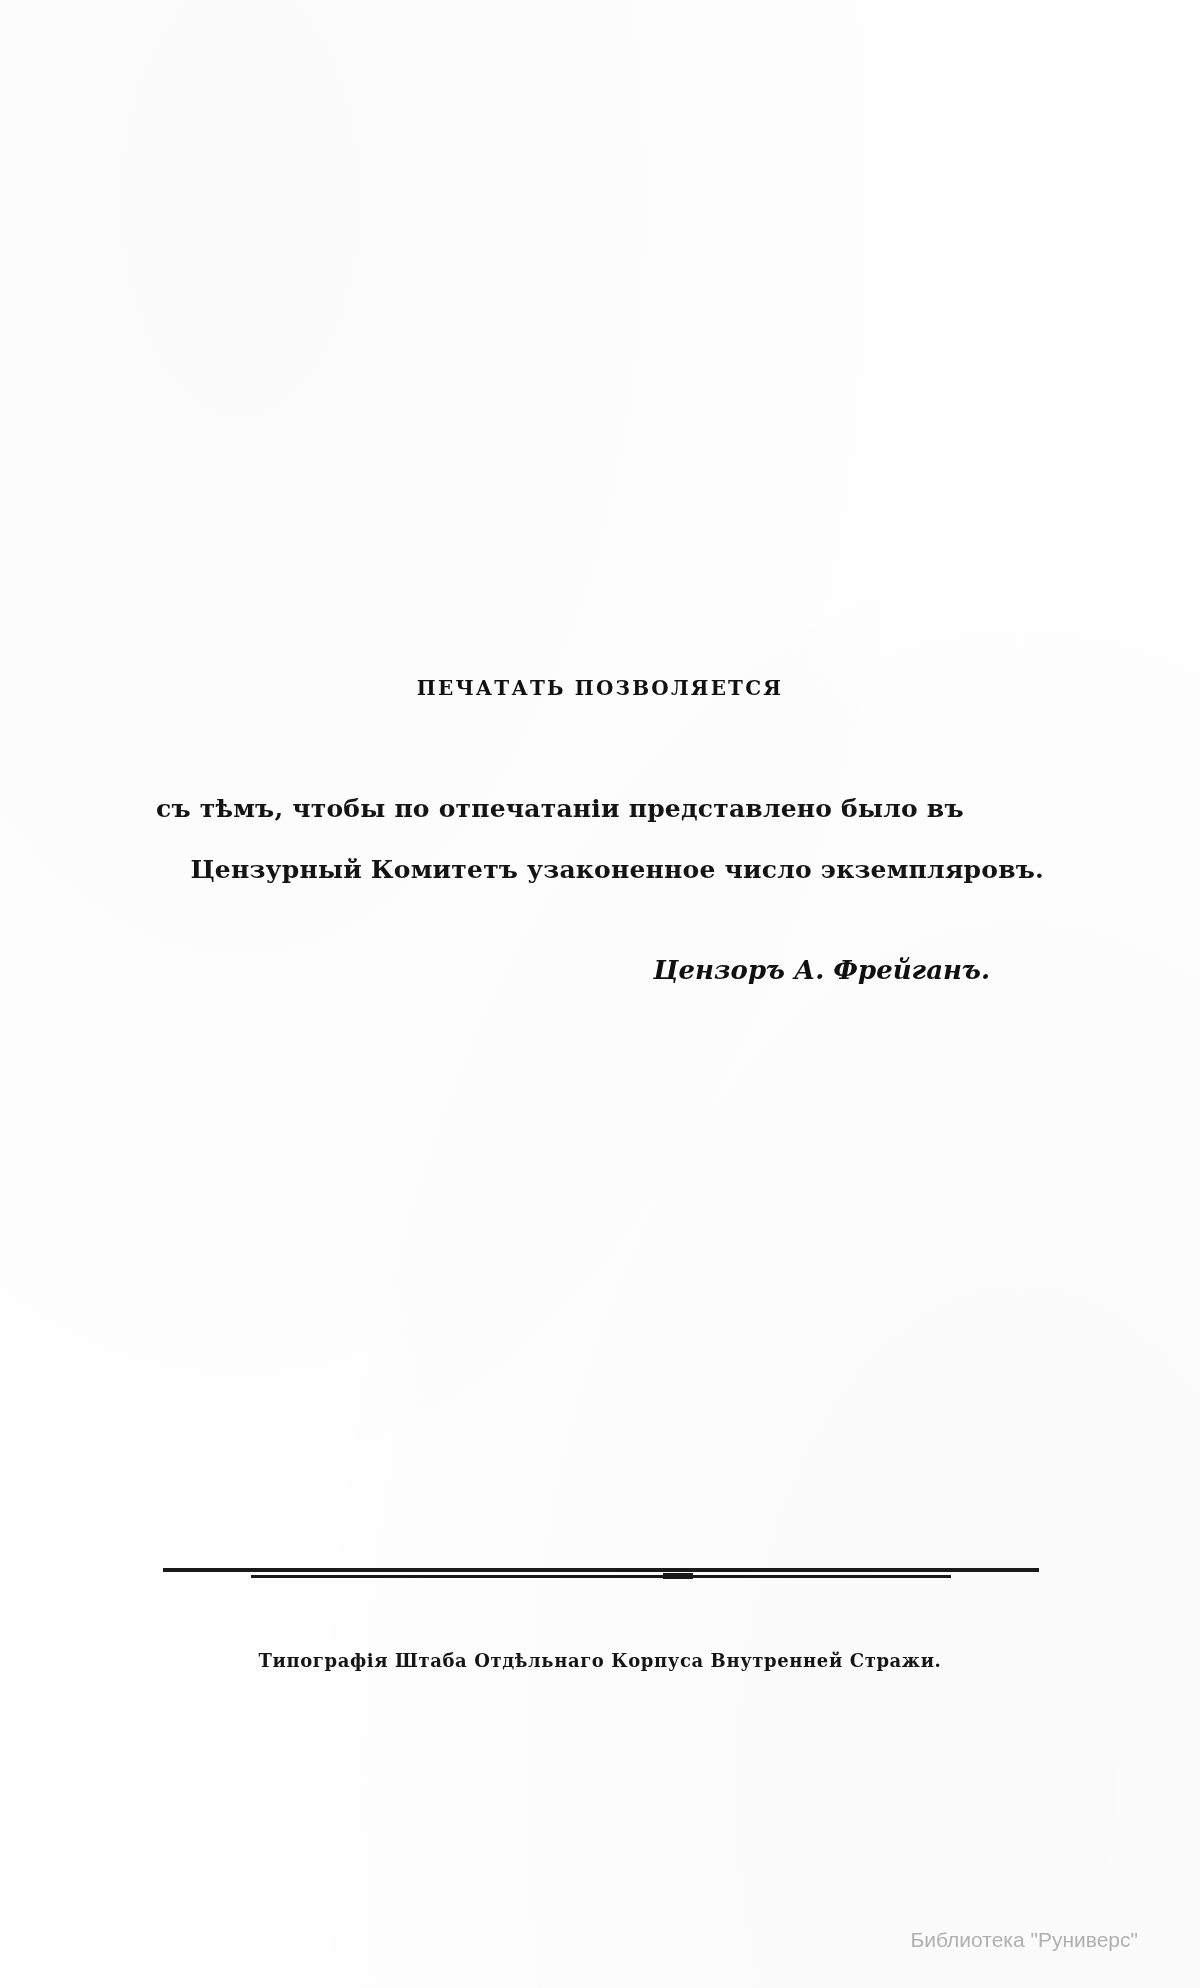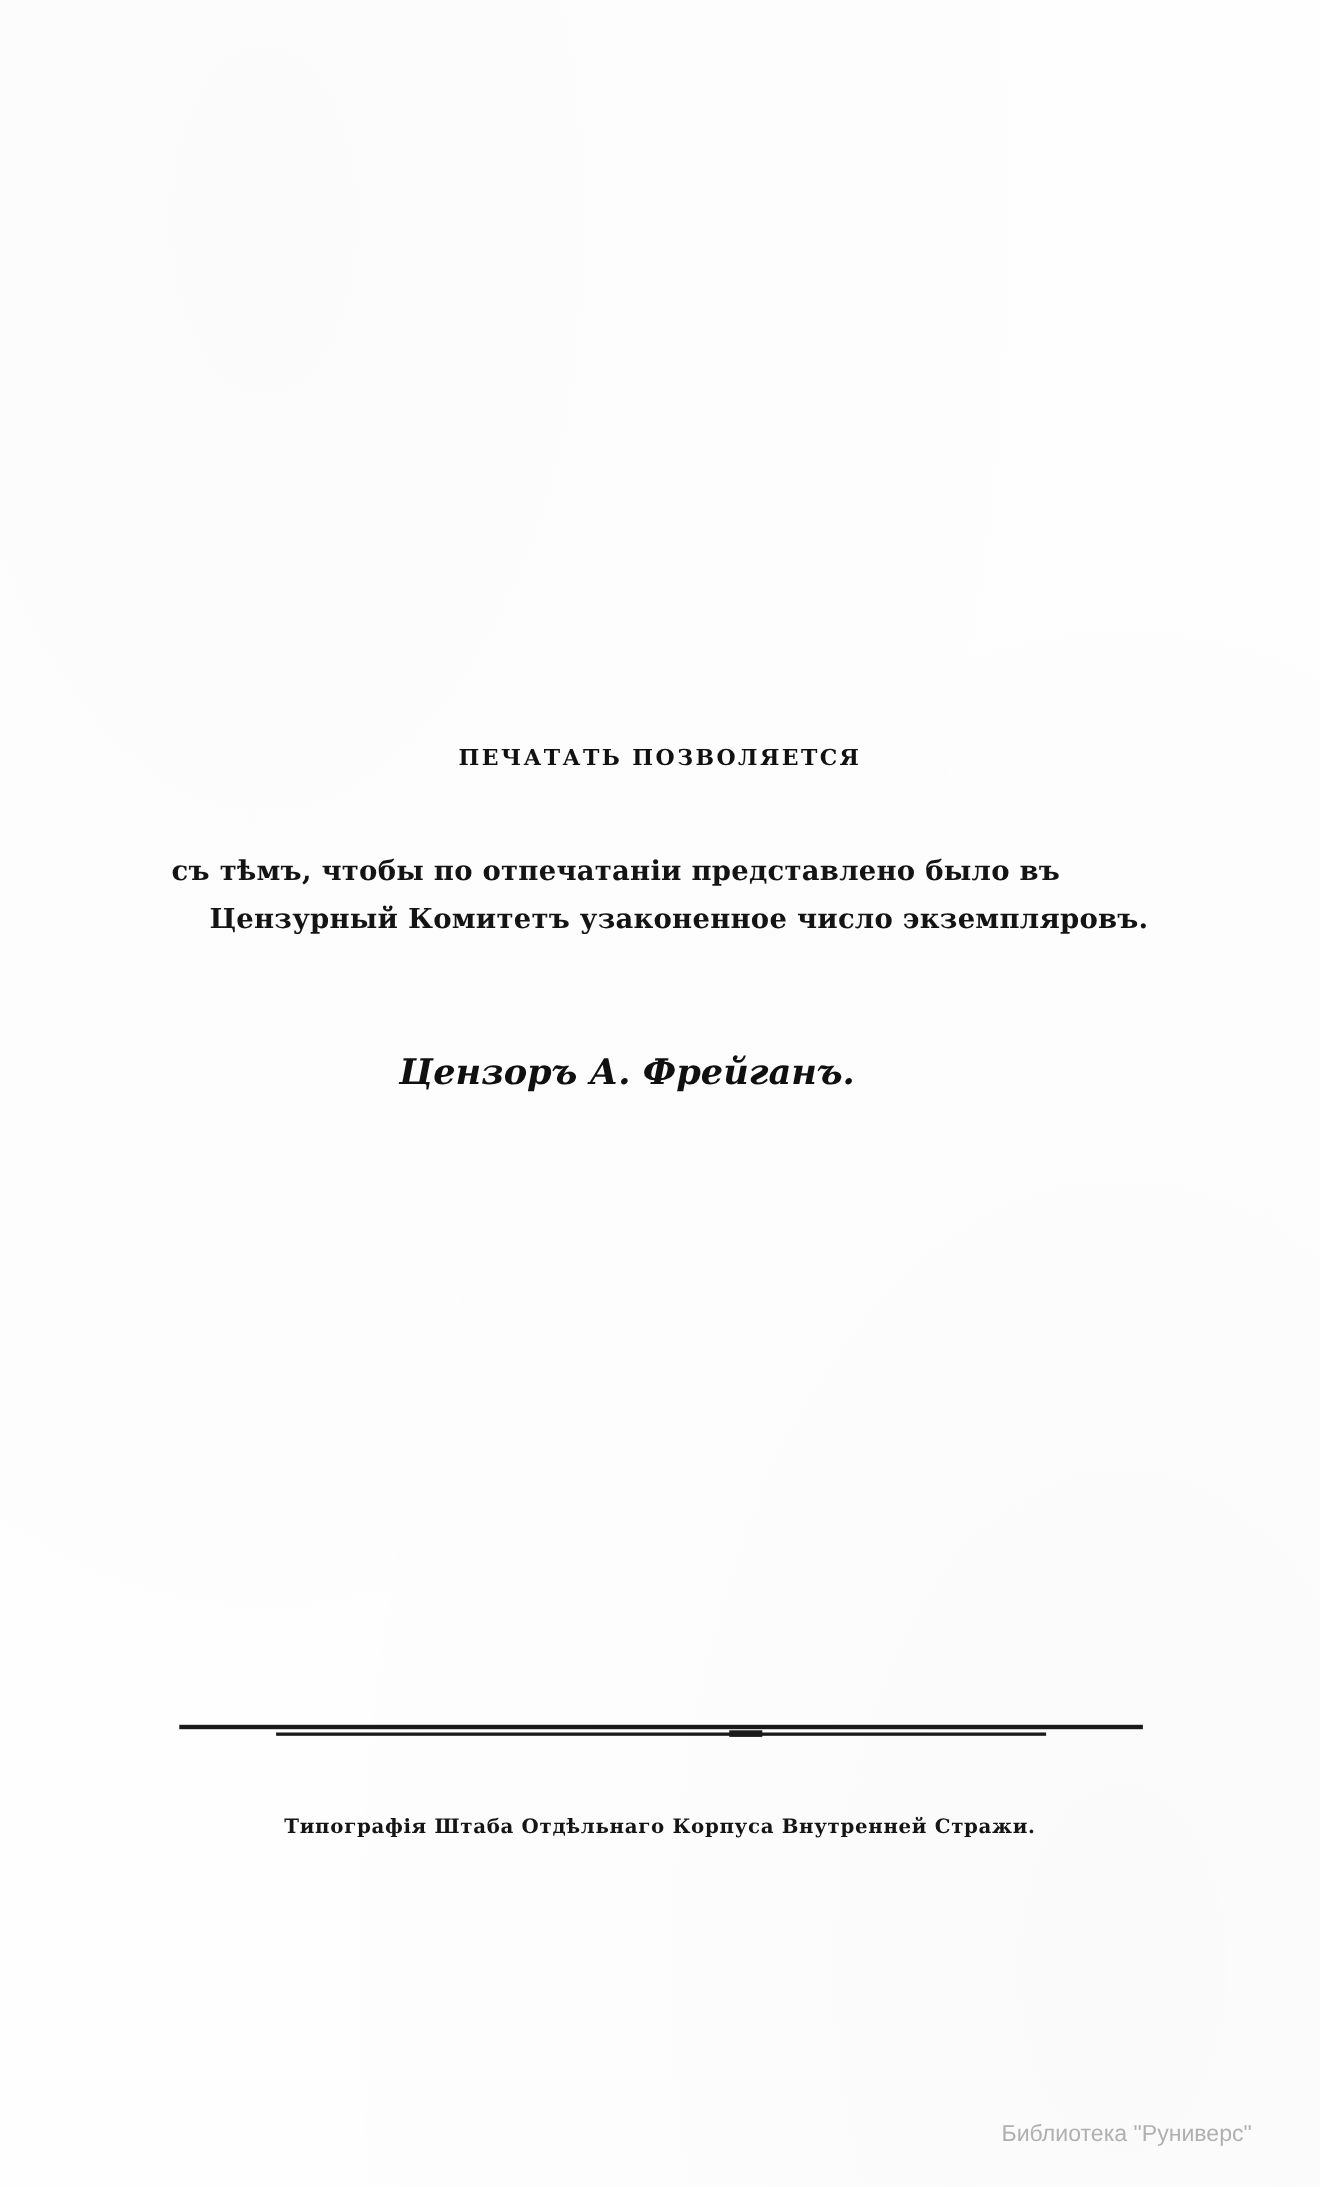--- a/index.html
+++ b/index.html
@@ -59,36 +59,37 @@
     width: 888px;
     font-family: "DejaVu Serif", serif;
     font-weight: 700;
     font-size: 25px;
     line-height: 44px;
     color: #141414;
   }
   .body-line {
     display: block;
     white-space: nowrap;
+    margin-top: 17px;
   }
   .line-1 { letter-spacing: 0.2px; }
   .line-2 { letter-spacing: 0.2px; text-align: right; }
   .line-3 { letter-spacing: 0.2px; }
   .signature {
     position: absolute;
     top: 955px;
     left: 0;
     width: 900px;
-    text-align: center;
+    text-align: right;
     padding-right: 60px;
     box-sizing: border-box;
     font-family: "DejaVu Serif", serif;
     font-style: italic;
     font-weight: 700;
-    font-size: 32px;
+    font-size: 26px;
     color: #101010;
     white-space: nowrap;
   }
   .rule-group {
     position: absolute;
     top: 1568px;
     left: 13px;
     width: 876px;
     height: 14px;
   }

